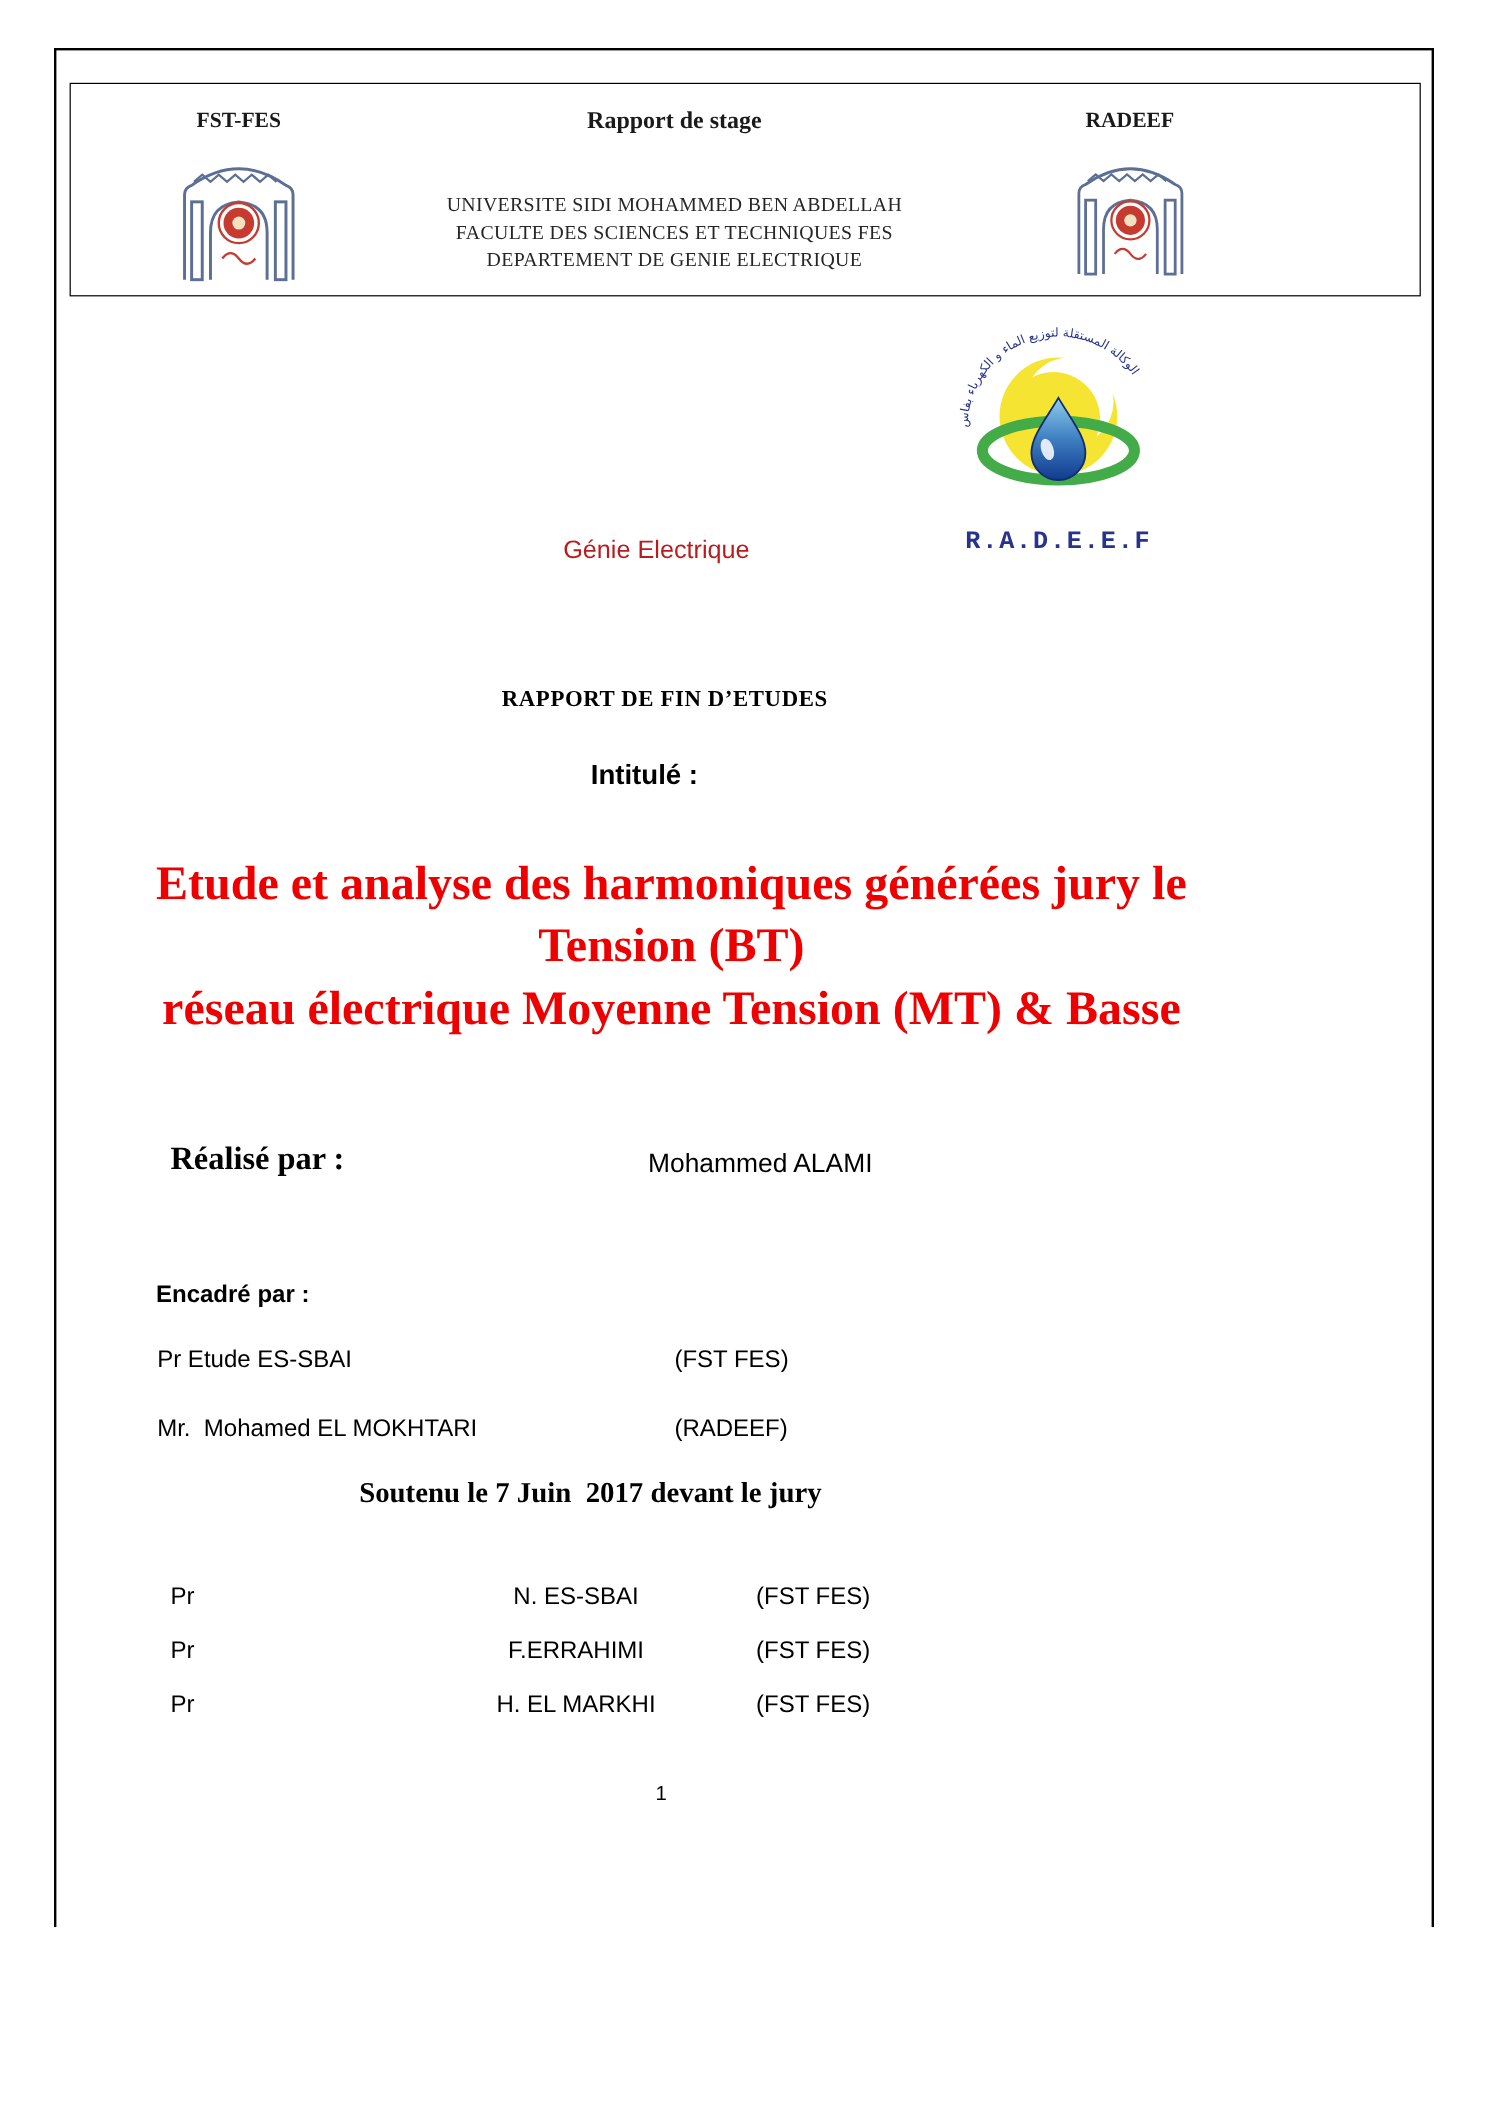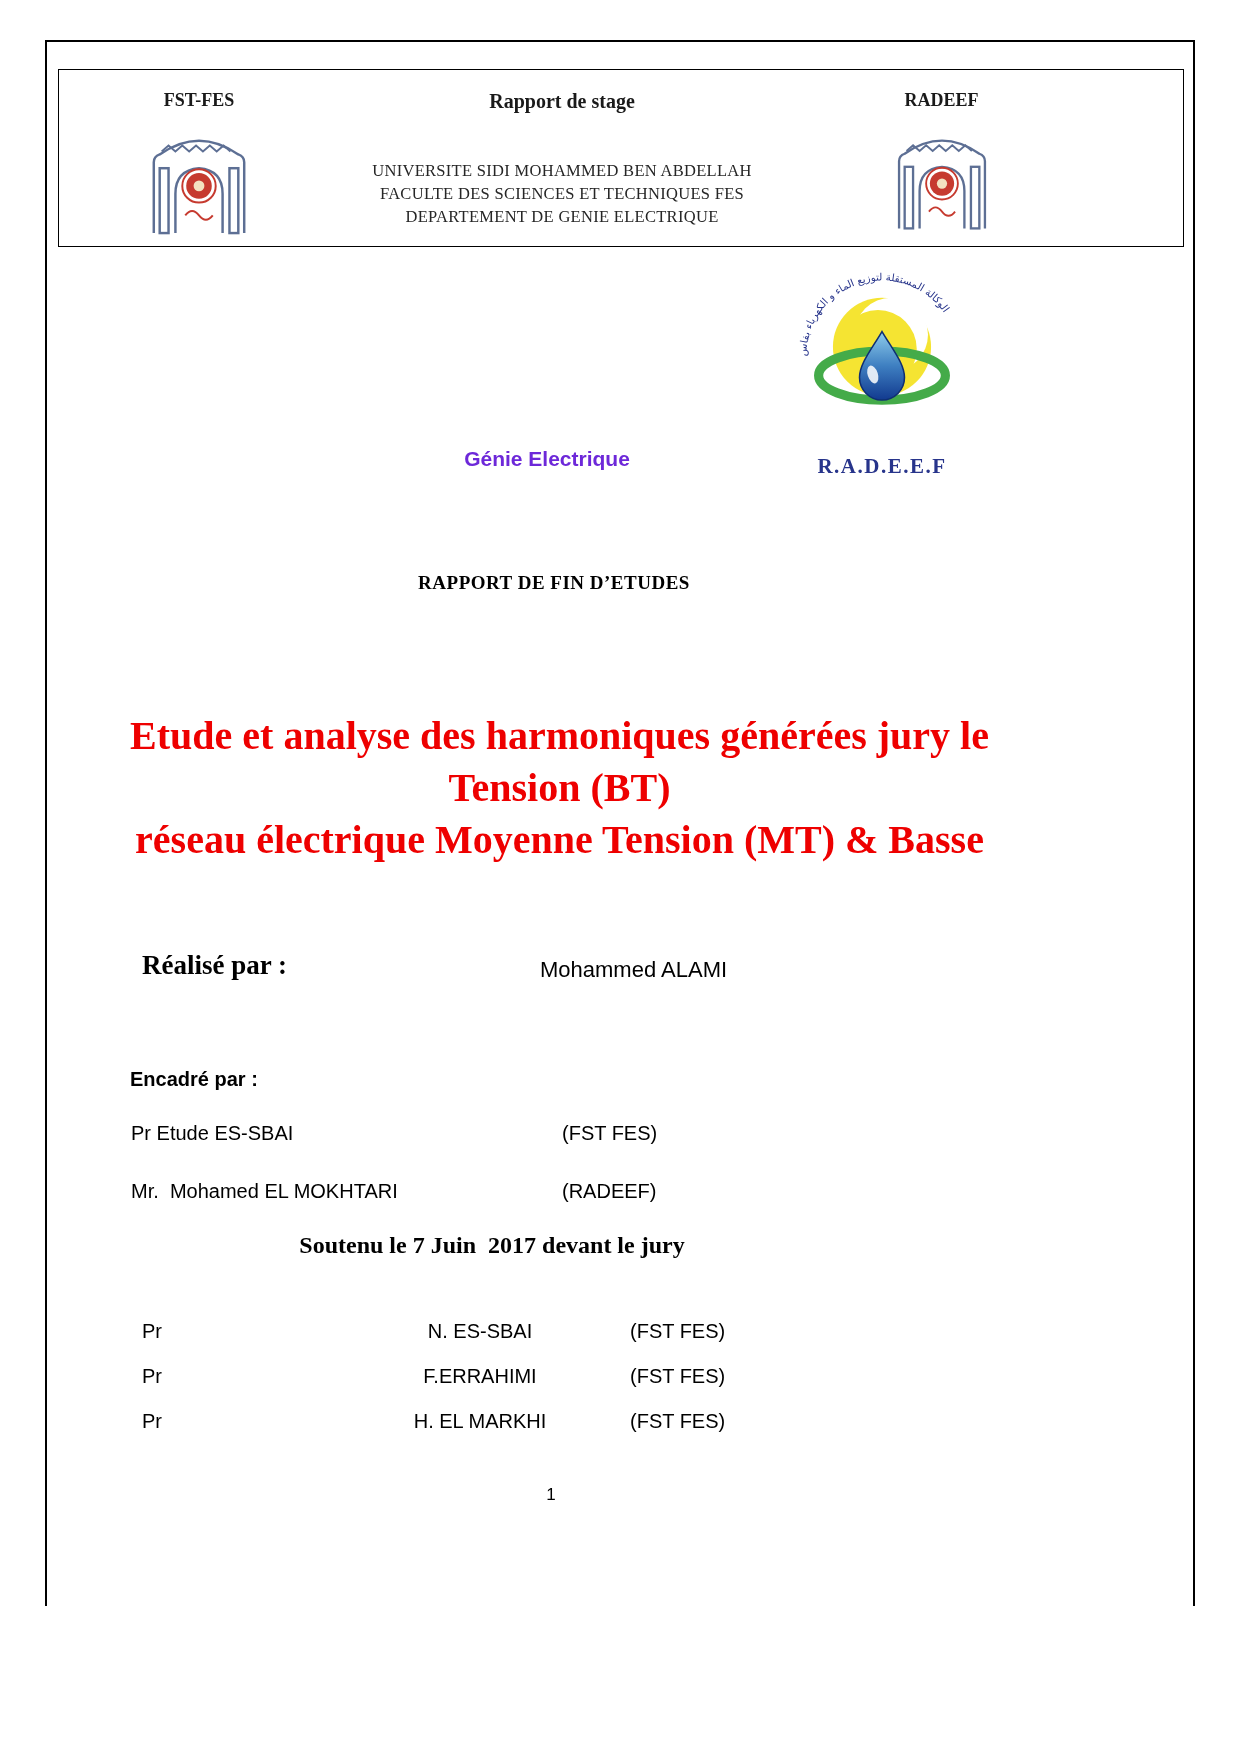--- a/index.html
+++ b/index.html
@@ -29,27 +29,27 @@
     color:#1a1a1a;
   }
   .univ-lines {
     margin-top:46px; font-family:"Liberation Serif", serif; font-size:16.5px;
     line-height:23px; color:#262626; letter-spacing:0.3px;
   }
   .arch-logo { margin-top:12px; }
 
   .radeef-block { position:absolute; left:740px; top:228px; width:190px; text-align:center; }
   .radeef-text {
-    margin-top:16px; font-family:Liberation Serif, serif; font-weight:bold;
+    margin-top:2px; font-family:Liberation Mono, monospace; font-weight:bold;
     font-size:21px; letter-spacing:1.5px; color:#27348b;
   }
 
   .genie {
     position:absolute; left:150px; top:405px; width:700px; text-align:center;
-    font-weight:bold; font-size:21px; color:#6d28d9;
+    font-weight:normal; font-size:21px; color:#b91c1c;
   }
   .rapport-fin {
     position:absolute; left:157px; top:530px; width:700px; text-align:center;
     font-family:"Liberation Serif", serif; font-weight:bold; font-size:19px;
     letter-spacing:0.5px;
   }
   .intitule {
     position:absolute; left:140px; top:590px; width:700px; text-align:center;
     font-weight:bold; font-size:23px;
   }
@@ -164,20 +164,21 @@
         <path d="M90,60 C78,80 68,92 68,105 a22,22 0 0 0 44,0 C112,92 102,80 90,60 Z" fill="url(#dg)" stroke="#0e2e73" stroke-width="1.5"></path>
         <ellipse cx="81" cy="102" rx="5" ry="9" fill="#ffffff" opacity="0.85" transform="rotate(-18 81 102)"></ellipse>
       </svg>
       <div class="radeef-text">R.A.D.E.E.F</div>
     </div>
 
     <div class="genie">Génie Electrique</div>
 
     <div class="rapport-fin">RAPPORT DE FIN D’ETUDES</div>
 
+    <div class="intitule">Intitulé :</div>
 
     <div class="main-title">
       <div>Etude et analyse des harmoniques générées jury le</div>
       <div>Tension (BT)</div>
       <div>réseau électrique Moyenne Tension (MT) &amp; Basse</div>
     </div>
 
     <div class="realise-row">
       <span class="realise-label">Réalisé par :</span>
       <span class="author">Mohammed ALAMI</span>

